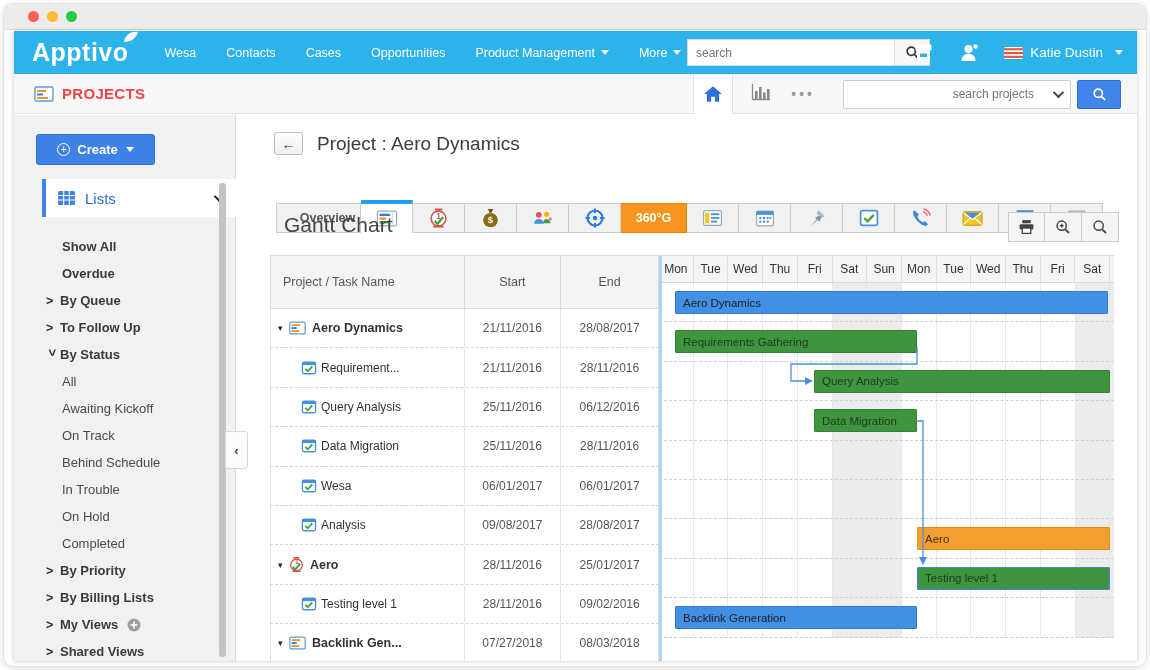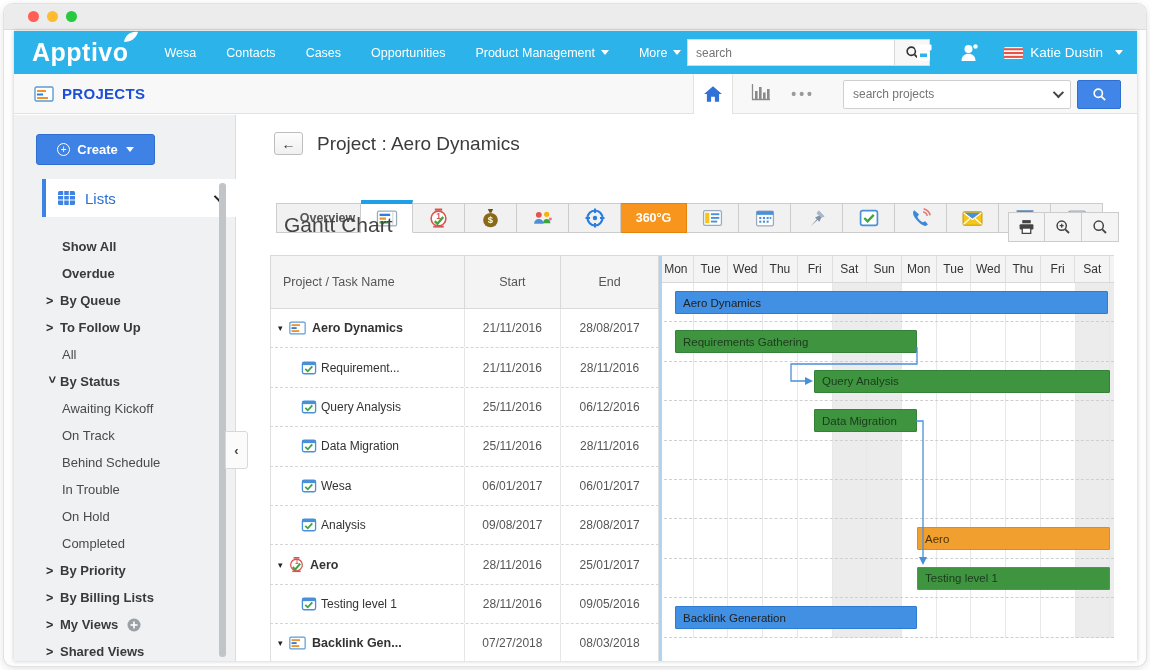--- a/index.html
+++ b/index.html
@@ -38,28 +38,28 @@
   .nav-search input { width: 207px; height: 27px; border: 1px solid #d9d9d9; border-right: none; padding: 0 8px; font-size: 12px; color: #555; outline: none; }
   .nav-search .mag-btn { width: 36px; height: 27px; background: #f7f7f7; border: 1px solid #d9d9d9; display: flex; align-items: center; justify-content: center; cursor: pointer; }
   .nav-ico { margin-left: 26px; cursor: pointer; display: flex; align-items: center; }
   .nav-right { position: absolute; right: 14px; top: 0; height: 43px; display: flex; align-items: center; }
   .user-chip { display: flex; align-items: center; margin-left: 24px; cursor: pointer; }
   .user-chip .name { font-size: 13.5px; margin: 0 6px 0 7px; }
 
   
   .appbar { height: 40px; background: #f8f8f8; border-bottom: 1px solid #e2e2e2; display: flex; align-items: center; position: relative; }
   .appbar-title { display: flex; align-items: center; margin-left: 20px; }
-  .appbar-title .txt { color: #1d4ed8; font-weight: 700; font-size: 15px; margin-left: 8px; letter-spacing: .3px; }
+  .appbar-title .txt { color: #ef4444; font-weight: 700; font-size: 15px; margin-left: 8px; letter-spacing: .3px; }
   .appbar-right { position: absolute; right: 0; top: 0; height: 40px; display: flex; align-items: center; }
   .home-btn { width: 40px; height: 40px; border-left: 1px solid #e2e2e2; border-right: 1px solid #e2e2e2; background: #fff; display: flex; align-items: center; justify-content: center; cursor: pointer; }
   .chart-ico { margin-left: 18px; cursor: pointer; }
   .dots3 { color: #9a9a9a; font-size: 14px; letter-spacing: 3px; margin-left: 20px; font-weight: 700; cursor: pointer; }
   .proj-search { display: flex; align-items: center; margin-left: 28px; }
   .proj-search .box { width: 228px; height: 29px; border: 1px solid #cfcfcf; border-radius: 2px; display: flex; align-items: center; background: #fff; }
-  .proj-search input { flex: 1; border: none; outline: none; padding: 0 9px; font-size: 12px; color: #555; }
+  .proj-search input { flex: 1; border: none; outline: none; padding: 0 9px; font-size: 12px; color: #555; text-align: right; }
   .chev-box { width: 27px; height: 27px; display: flex; align-items: center; justify-content: center; cursor: pointer; border-left: 1px solid #fff; }
   .chev-down { width: 8px; height: 8px; border-right: 2px solid #444; border-bottom: 2px solid #444; transform: rotate(45deg) translateY(-2px); }
   .blue-search-btn { width: 44px; height: 29px; background: #4285e8; border: 1px solid #2f6fd0; border-radius: 2px; margin-left: 6px; margin-right: 16px; display: flex; align-items: center; justify-content: center; cursor: pointer; }
 
   
   .content { position: absolute; top: 84px; left: 0; right: 0; bottom: 0; display: flex; }
   .sidebar { width: 222px; background: #eff1f2; border-right: 1px solid #dadcde; position: relative; flex: none; }
   .main { flex: 1; background: #fff; position: relative; overflow: hidden; }
 
   
@@ -288,26 +288,26 @@
               <span class="label">Overdue</span>
             </div>
           <div class="sb-item group">
               <span class="chev">&gt;</span>
               <span class="label">By Queue</span>
             </div>
           <div class="sb-item group">
               <span class="chev">&gt;</span>
               <span class="label">To Follow Up</span>
             </div>
-          <div class="sb-item sub">
-              <span class="label">All</span>
-            </div>
           <div class="sb-item group">
               <span class="chev open">&gt;</span>
               <span class="label">By Status</span>
+            </div>
+          <div class="sb-item sub">
+              <span class="label">All</span>
             </div>
           <div class="sb-item sub">
               <span class="label">Awaiting Kickoff</span>
             </div>
           <div class="sb-item sub">
               <span class="label">On Track</span>
             </div>
           <div class="sb-item sub">
               <span class="label">Behind Schedule</span>
             </div>
@@ -621,21 +621,21 @@
                 <span class="rowico">
                   <svg width="16" height="14" viewBox="0 0 19 17">
                     <rect x="1.5" y="1.5" width="16" height="14" rx="2" fill="#fff" stroke="#4a90d9" stroke-width="1.6"></rect>
                     <rect x="1.5" y="1.5" width="16" height="3.5" fill="#4a90d9"></rect>
                     <path d="M5 9.5 L8 12.5 L13.5 6.5" fill="none" stroke="#3fa33f" stroke-width="2.2"></path>
                   </svg>
                 </span>
                 <span class="nm">Testing level 1</span>
               </div>
             <div class="c start">28/11/2016</div>
-            <div class="c end">09/05/2016</div>
+            <div class="c end">09/02/2016</div>
           </div>
           <div class="gt-row lvl0">
             <div class="c name">
                 <span class="caret">▾</span>
                 <span class="rowico">
                   <svg width="17" height="14" viewBox="0 0 20 16">
                     <rect x="1" y="1" width="18" height="14" rx="1.5" fill="#fff" stroke="#5b9bd5" stroke-width="1.4"></rect>
                     <rect x="3" y="3.5" width="10" height="2.2" fill="#f0932f"></rect>
                     <rect x="3" y="7" width="6" height="2.2" fill="#2f7ed8"></rect>
                     <rect x="3" y="10.5" width="9" height="2.2" fill="#f0932f"></rect>

